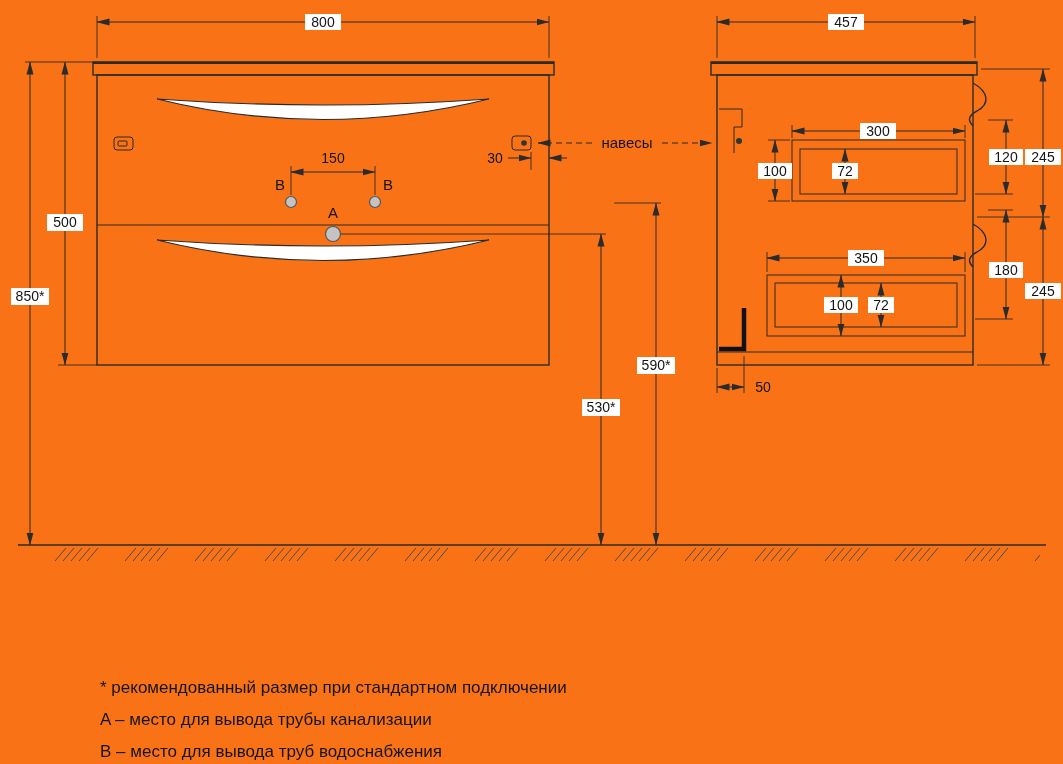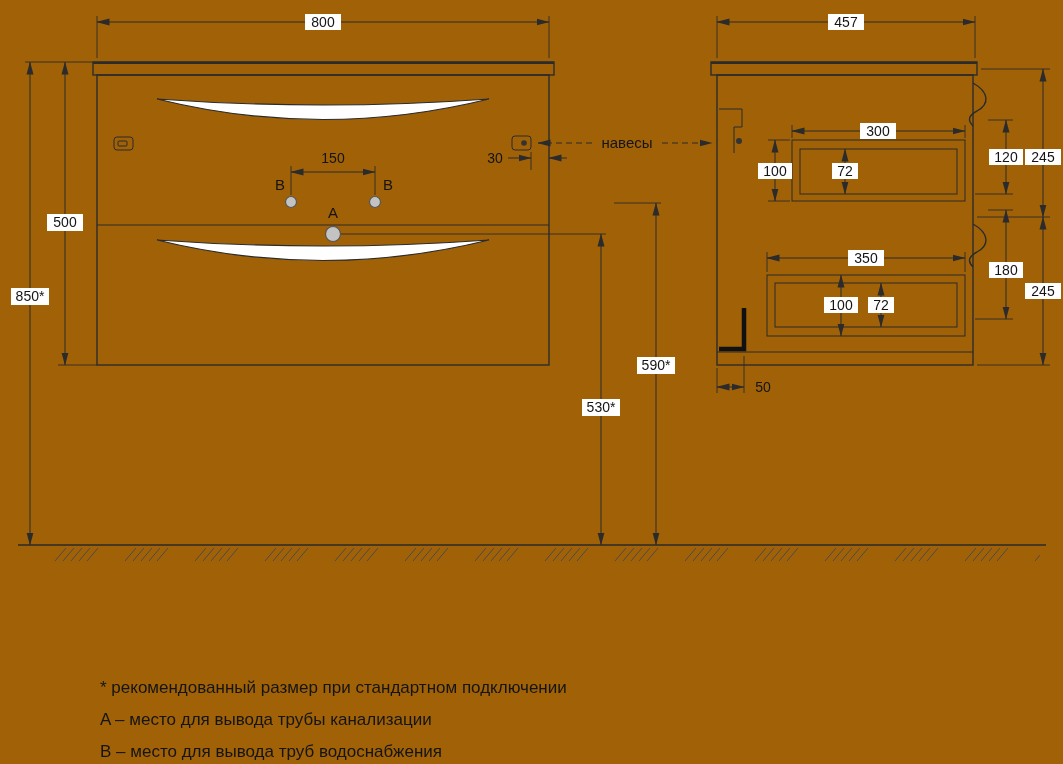--- a/index.html
+++ b/index.html
@@ -1,16 +1,16 @@
 <!DOCTYPE html>
 <html><head>
 <meta charset="utf-8">
 <style>
   html,body{margin:0;padding:0;background:#ffffff}
-  .stage{width:1063px;height:764px;position:relative;background:#a16207;overflow:hidden}
+  .stage{width:1063px;height:764px;position:relative;background:#f97316;overflow:hidden}
   svg{display:block}
   .ol{fill:none;stroke:#2b2b2b;stroke-width:1.4}
   .thin{fill:none;stroke:#2b2b2b;stroke-width:1}
   .ext{stroke:#2b2b2b;stroke-width:0.9;fill:none}
   .dim{stroke:#2b2b2b;stroke-width:1;fill:none}
   .arr2{marker-start:url(#arr);marker-end:url(#arr)}
   .arrE{marker-end:url(#arr)}
   .dash{stroke:#2b2b2b;stroke-width:1;stroke-dasharray:6 4;fill:none}
   .dtext{font:14px "Liberation Sans",sans-serif;fill:#141414;text-anchor:middle}
   .ptext{font:15px "Liberation Sans",sans-serif;fill:#141414;text-anchor:middle}

